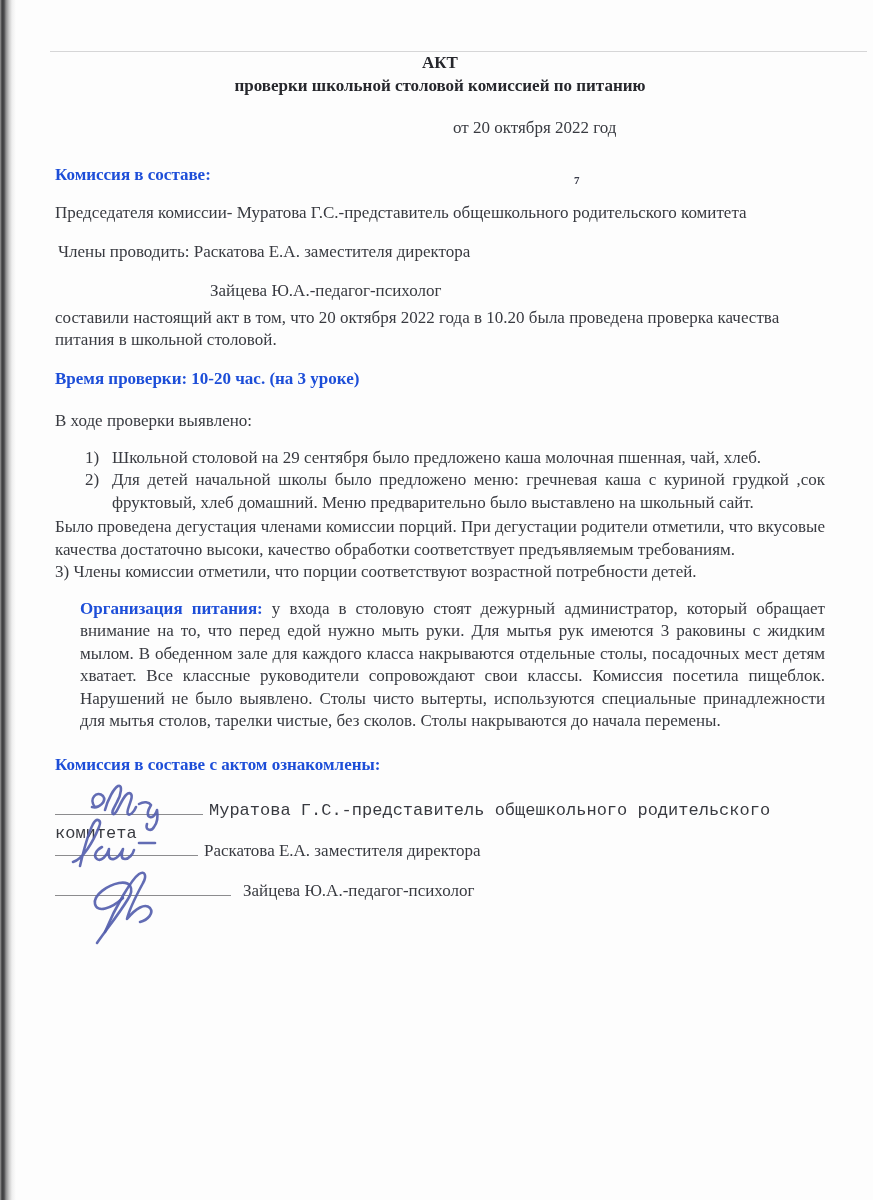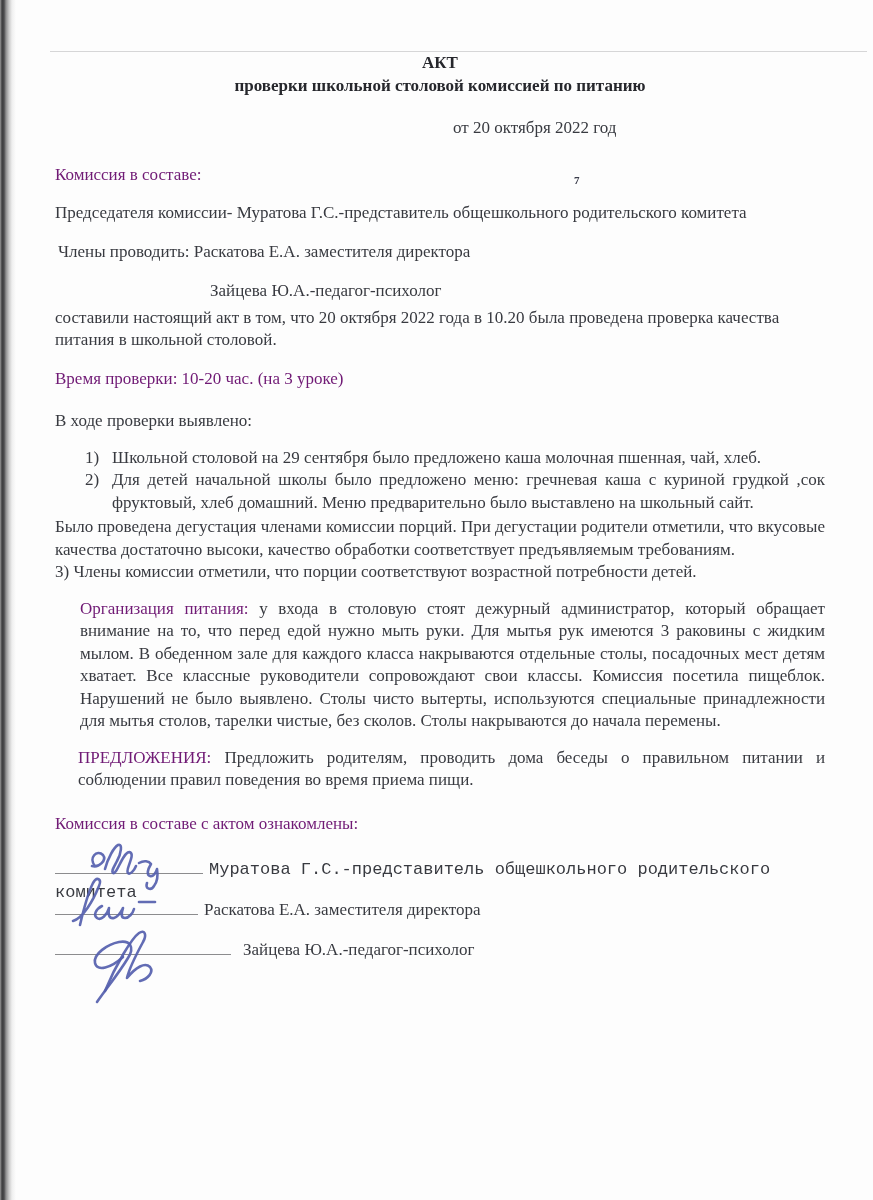--- a/index.html
+++ b/index.html
@@ -20,21 +20,21 @@
     border-top:1.5px solid rgba(150,150,152,.38);
   }
   .stray-mark{
     position:absolute;left:574px;top:174px;
     font-size:11px;font-weight:bold;color:#3a3c4a;
   }
   .content{
     position:absolute;left:55px;top:52px;width:770px;
     font-size:17px;line-height:22.5px;
   }
-  .b{font-weight:normal;color:#701a75;}
+  .b{font-weight:bold;color:#1d4ed8;}
   .title{ text-align:center;font-weight:bold;color:#26272c;}
   .date-line{margin-top:20px;padding-left:398px;white-space:nowrap;}
   .h-commission{margin-top:24px;}
   .p-chairman{margin-top:16px;white-space:nowrap;}
   .p-member1{margin-top:16px;padding-left:3px;white-space:nowrap;}
   .p-member2{margin-top:17px;padding-left:155px;white-space:nowrap;}
   .p-intro{margin-top:4px;}
   .h-time{margin-top:16px;}
   .p-findings{margin-top:20px;}
   .list{margin-top:14px;}
@@ -101,24 +101,20 @@
 
   <div class="p-tasting">Было проведена  дегустация членами комиссии порций. При дегустации родители отметили, что вкусовые качества достаточно высоки, качество обработки соответствует предъявляемым требованиям.</div>
 
   <div class="p-item3">3) Члены комиссии отметили, что порции соответствуют возрастной потребности детей.</div>
 
   <div class="p-org">
     <span class="b">Организация питания:</span>
     <span>у входа в столовую стоят дежурный администратор, который обращает внимание на то, что перед едой нужно мыть руки. Для мытья рук имеются 3 раковины с жидким мылом. В обеденном зале для каждого класса накрываются отдельные столы, посадочных мест детям хватает. Все классные руководители сопровождают свои классы. Комиссия посетила пищеблок. Нарушений не было выявлено. Столы чисто вытерты, используются специальные принадлежности для мытья столов, тарелки чистые, без сколов. Столы накрываются до начала перемены.</span>
   </div>
 
-  <div class="p-proposals">
-    <span class="b">ПРЕДЛОЖЕНИЯ:</span>
-    <span>Предложить родителям, проводить дома беседы о правильном питании и соблюдении правил поведения во время приема пищи.</span>
-  </div>
 
   <div class="b h-ack">Комиссия в составе с актом ознакомлены:</div>
 
   <div class="sig-row sig-row-1">
     <svg class="sig-svg sig-svg-1" width="92" height="58" viewBox="0 0 92 58">
       <path d="M14,27 c-7,-8 2,-17 8,-11 c4,5 -4,13 -11,11"></path>
       <path d="M24,30 c3,-11 9,-22 13,-24 c5,-2 3,9 -1,16 c-3,6 -6,10 -4,12 c3,2 8,-14 13,-19 c4,-4 7,-1 5,5 c-2,7 -5,12 -3,14 c2,2 6,-2 8,-7"></path>
       <path d="M58,24 c5,-3 10,-2 12,1 c-3,5 -5,11 -1,12 c3,1 6,-3 7,-7 c1,6 1,12 -3,17 c-3,5 -9,3 -7,-3"></path>
     </svg>
     <span class="sig-line sig-line-1"></span><span class="sig-name">Муратова Г.С.-представитель общешкольного родительского комитета</span>

